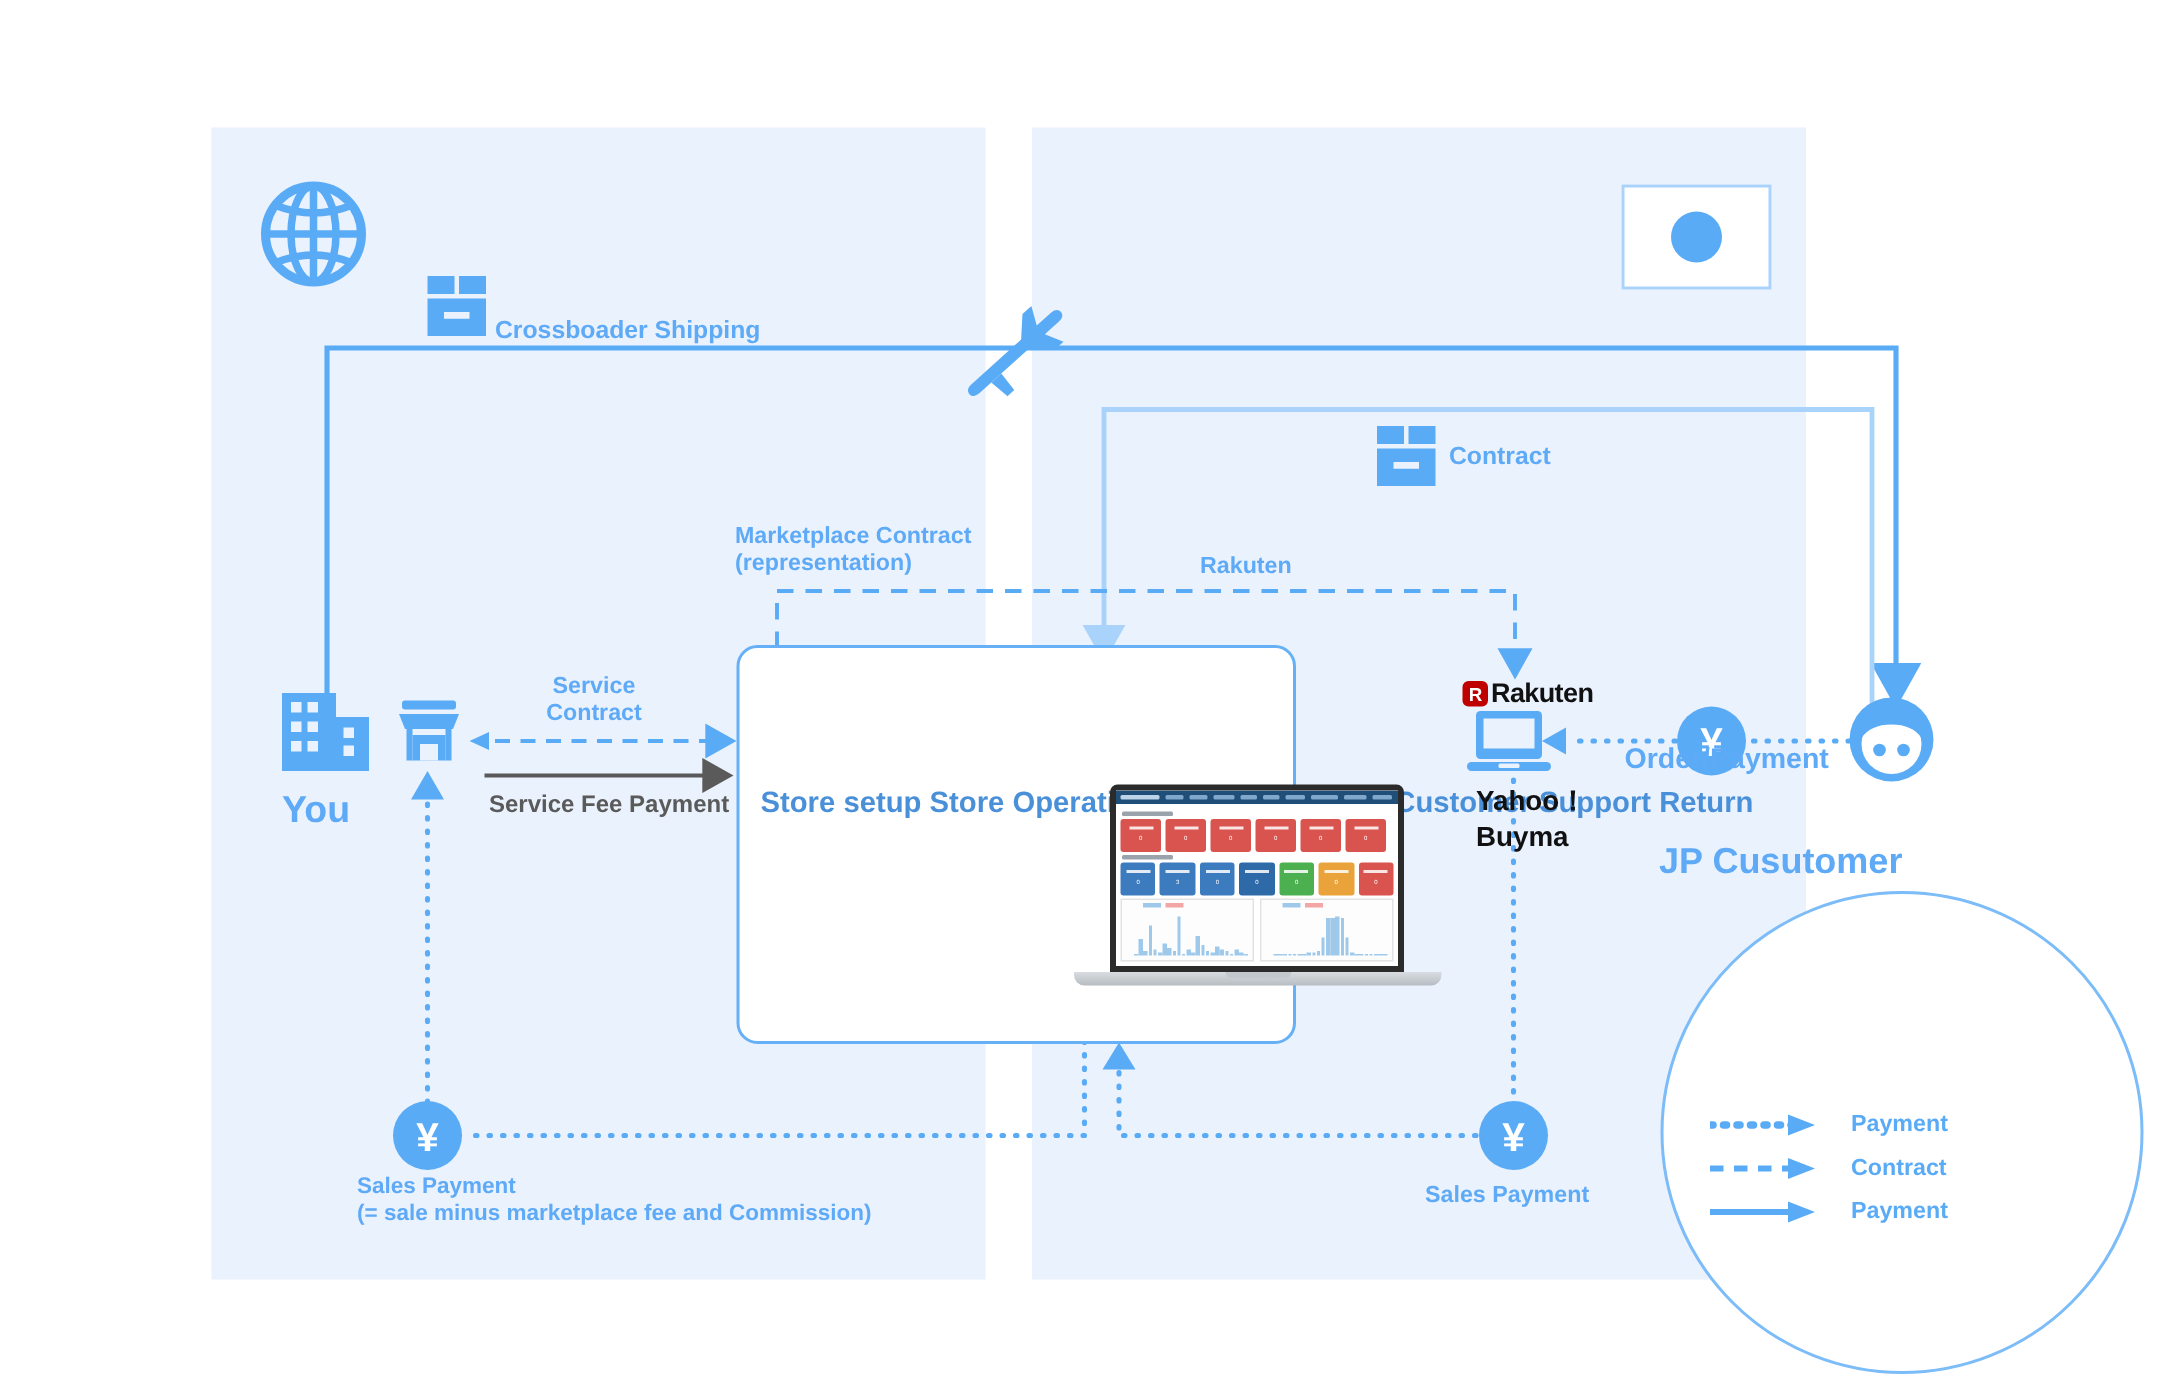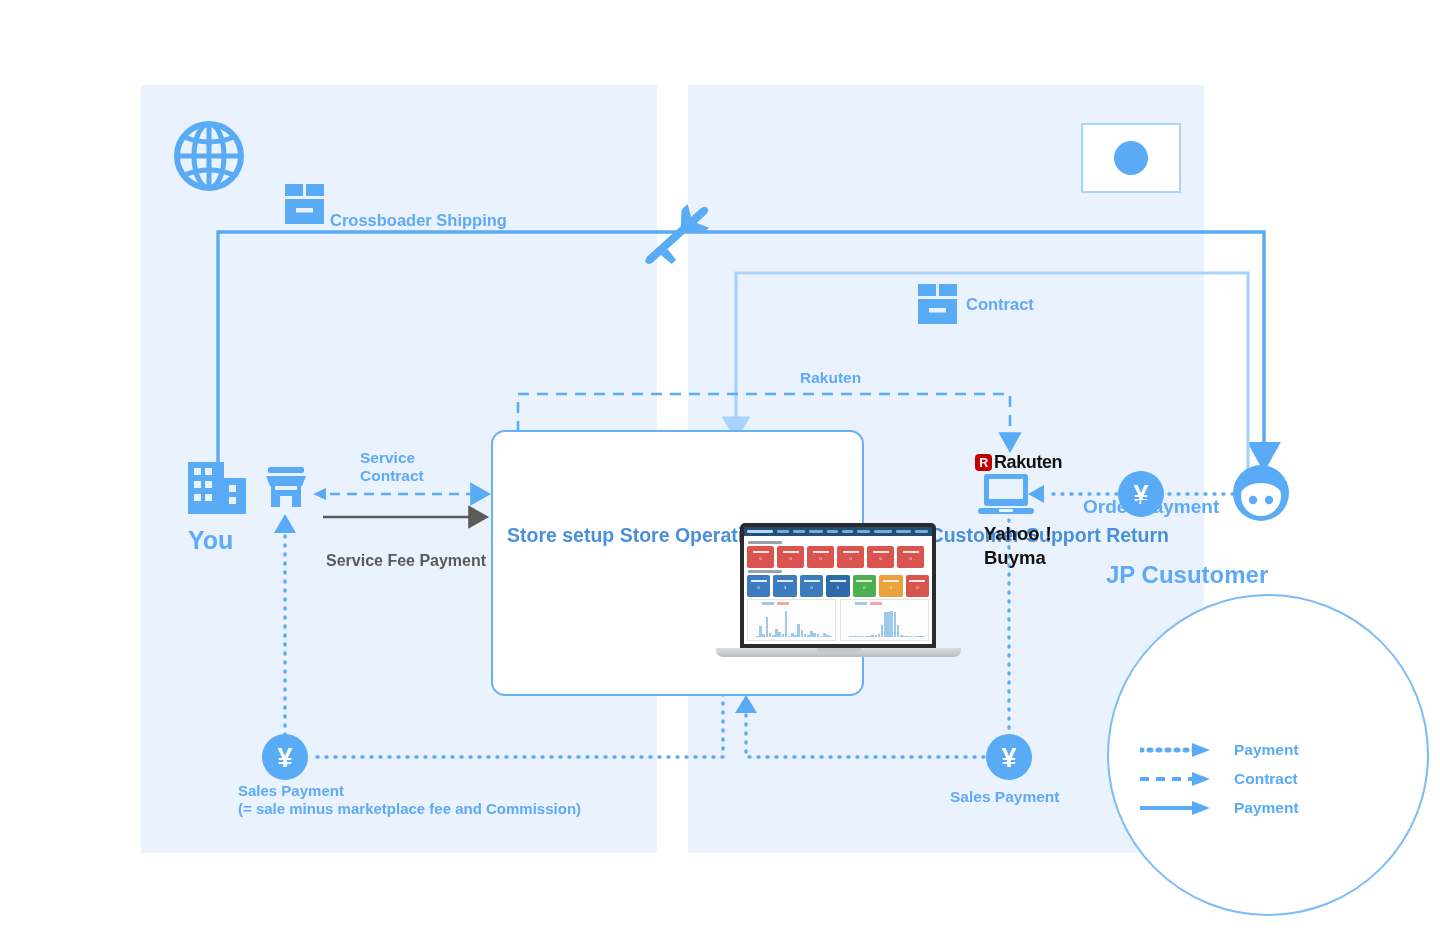--- a/index.html
+++ b/index.html
@@ -10,22 +10,22 @@
   #panel-left{left:141px;top:85px;width:516px;height:768px;}
   #panel-right{left:688px;top:85px;width:516px;height:768px;}
   svg.layer{position:absolute;left:0;top:0;width:1440px;height:930px;overflow:visible;}
   .lbl{position:absolute;color:#5eaaf7;font-weight:bold;white-space:pre;line-height:1.18;}
   .lbl-dark{color:#5a5a5a;}
   .lbl-black{color:#111111;}
   #lbl-crossboarder{left:330px;top:211px;font-size:16.5px;}
   #lbl-returns{left:966px;top:295px;font-size:16.5px;}
   #lbl-marketplace{left:490px;top:349px;font-size:15.5px;}
   #lbl-rakuten-dash{left:800px;top:369px;font-size:15.5px;}
-  #lbl-service-contract{left:360px;top:449px;font-size:15.5px;text-align:left;width:72px;}
-  #lbl-service-fee{left:326px;top:528px;font-size:16px;margin-top:24px;}
+  #lbl-service-contract{left:360px;top:449px;font-size:15.5px;text-align:center;width:72px;}
+  #lbl-service-fee{left:326px;top:528px;font-size:16px;}
   #lbl-you{left:188px;top:526px;font-size:25px;}
   #lbl-orderpayment{left:1083px;top:496px;font-size:19px;}
   #lbl-jpcustomer{left:1106px;top:561px;font-size:24px;}
   #lbl-yahoo{left:984px;top:522px;font-size:18.5px;font-weight:bold;line-height:1.28;}
   #lbl-sales-left{left:238px;top:782px;font-size:15px;}
   #lbl-sales-right{left:950px;top:788px;font-size:15.5px;}
   #services{position:absolute;left:507px;top:524px;font-size:19.5px;font-weight:bold;
             color:#4a90d9;line-height:1.14;}
   #airtrade{position:absolute;left:630px;top:410px;width:88px;height:88px;border-radius:50%;
             background:#55a9f5;color:#ffffff;font-size:21px;font-weight:bold;
@@ -385,20 +385,22 @@
     <div id="flag-dot"></div>
   </div>
 
   <div class="rak-logo">
     <span class="rak-badge">R</span>
     <span>Rakuten</span>
   </div>
 
   <div class="lbl" id="lbl-crossboarder">Crossboader Shipping</div>
   <div class="lbl" id="lbl-returns">Contract</div>
+  <div class="lbl" id="lbl-marketplace">Marketplace Contract
+(representation)</div>
   <div class="lbl" id="lbl-rakuten-dash">Rakuten</div>
   <div class="lbl" id="lbl-service-contract">Service
 Contract</div>
   <div class="lbl lbl-dark" id="lbl-service-fee">Service Fee Payment</div>
   <div class="lbl" id="lbl-you">You</div>
   <div class="lbl" id="lbl-orderpayment">Order/Payment</div>
   <div class="lbl" id="lbl-jpcustomer">JP Cusutomer</div>
   <div class="lbl lbl-black" id="lbl-yahoo">Yahoo！
 Buyma</div>
   <div class="lbl" id="lbl-sales-left">Sales Payment

